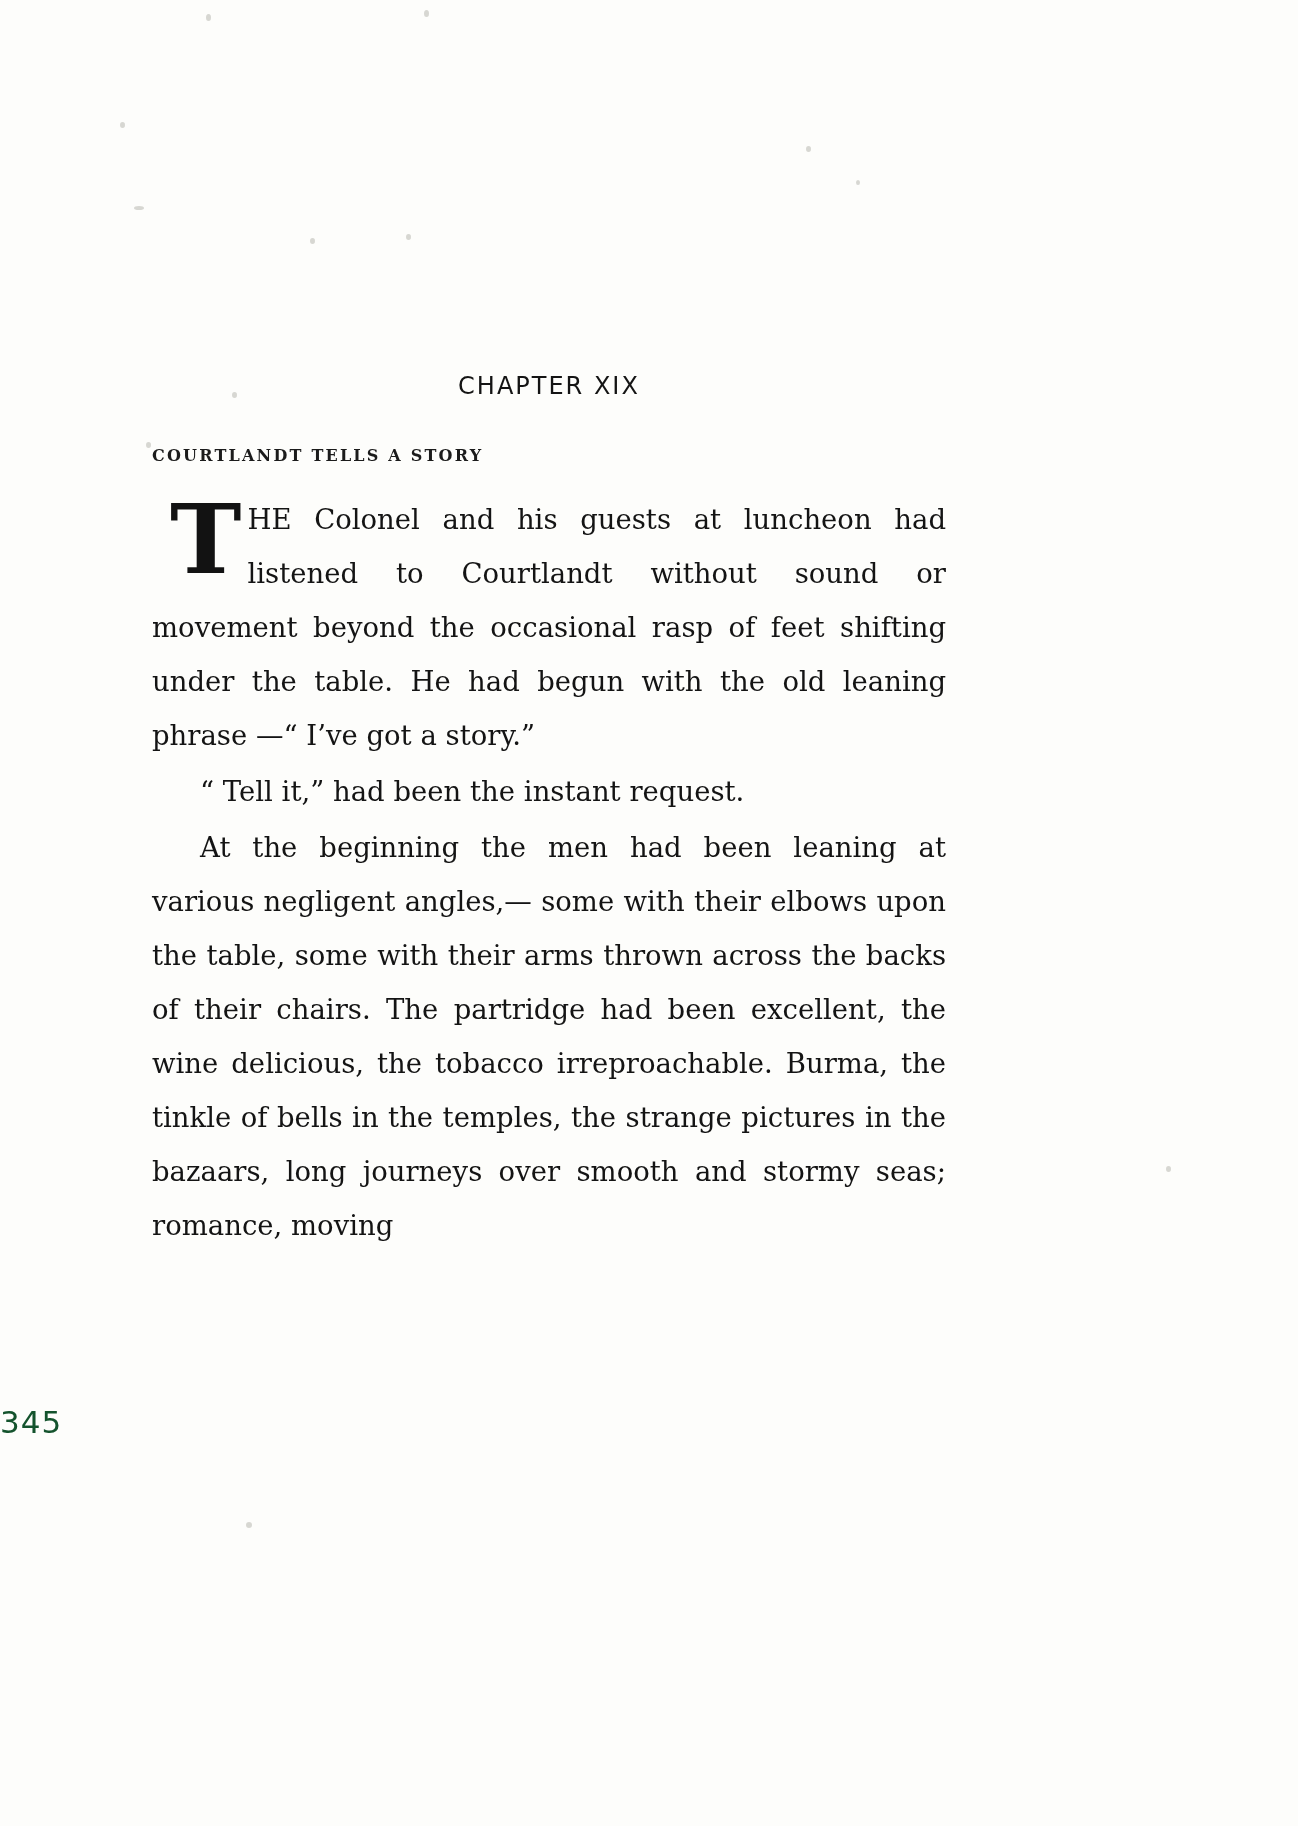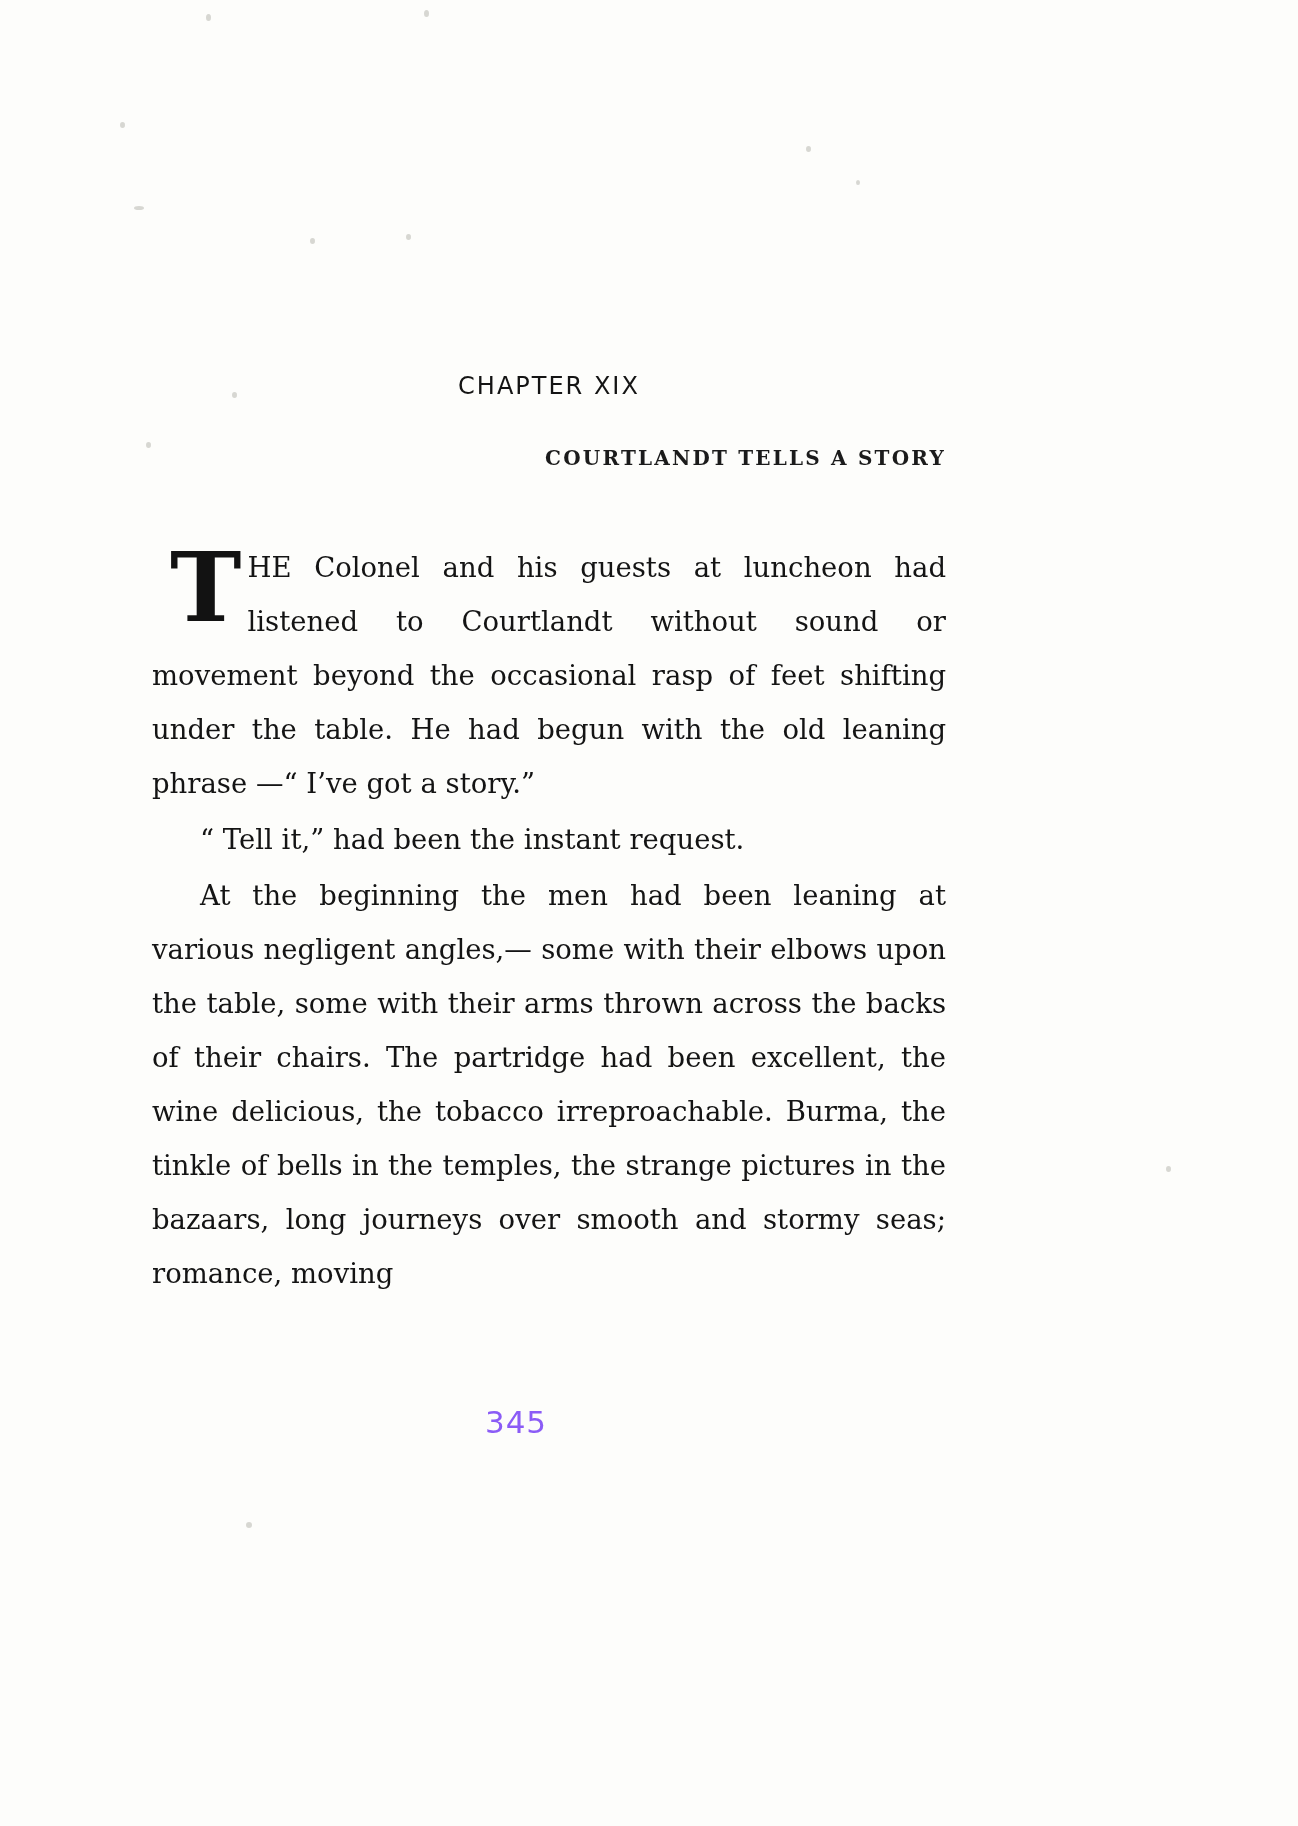--- a/index.html
+++ b/index.html
@@ -41,26 +41,26 @@
     text-align: center;
     font-family: "DejaVu Sans", sans-serif;
     font-weight: 400;
     font-size: 24px;
     letter-spacing: 2px;
     color: #141414;
     margin: 0 0 46px 0;
   }
 
   .chapter-subtitle {
-    text-align: right;
+    text-align: left;
     font-family: "DejaVu Serif", serif;
-    font-size: 20px;
+    font-size: 16px;
     letter-spacing: 2.2px;
     color: #1b1b1b;
-    margin: 0 0 70px 0;
+    margin: 0 0 27px 0;
   }
 
   .body-text p {
     margin: 0 0 2px 0;
     font-size: 27.5px;
     line-height: 54px;
     text-align: justify;
     text-justify: inter-word;
     color: #141414;
     hyphens: manual;
@@ -83,24 +83,23 @@
     padding: 4px 6px 0 18px;
     margin-top: 2px;
     color: #121212;
   }
 
   .folio {
     position: absolute;
     top: 1404px;
     left: 0;
     width: 1032px;
-    text-align: center;
     font-family: "DejaVu Sans", sans-serif;
     font-size: 31px;
-    color: #8b5cf6;
+    color: #14532d;
     letter-spacing: 1px;
   }
 </style>
 </head>
 <body>
 
 <div class="page">
 
   <span class="speck" style="left:206px;  top:14px;  width:5px;  height:7px;"></span>
   <span class="speck" style="left:424px;  top:10px;  width:5px;  height:7px;"></span>

